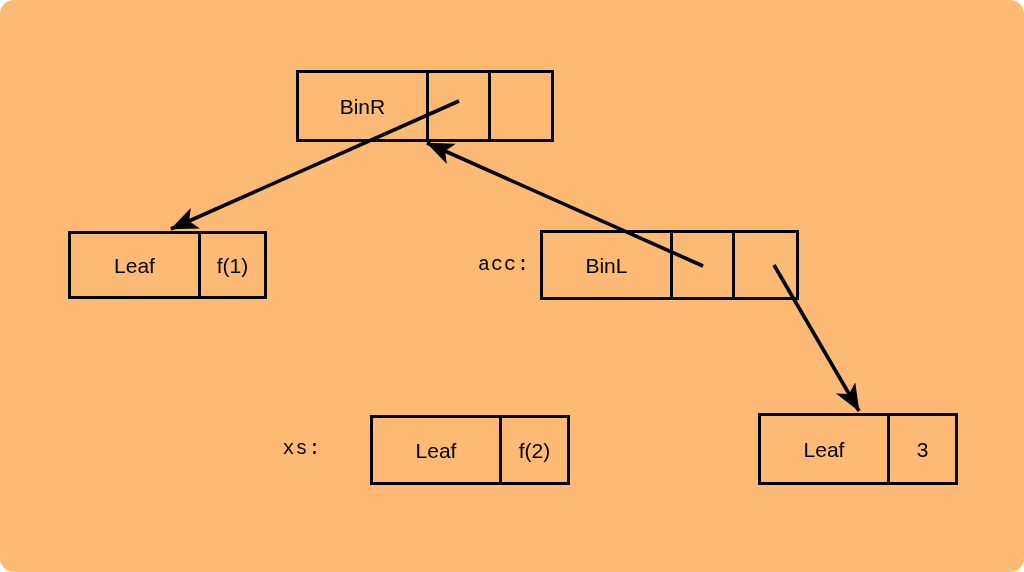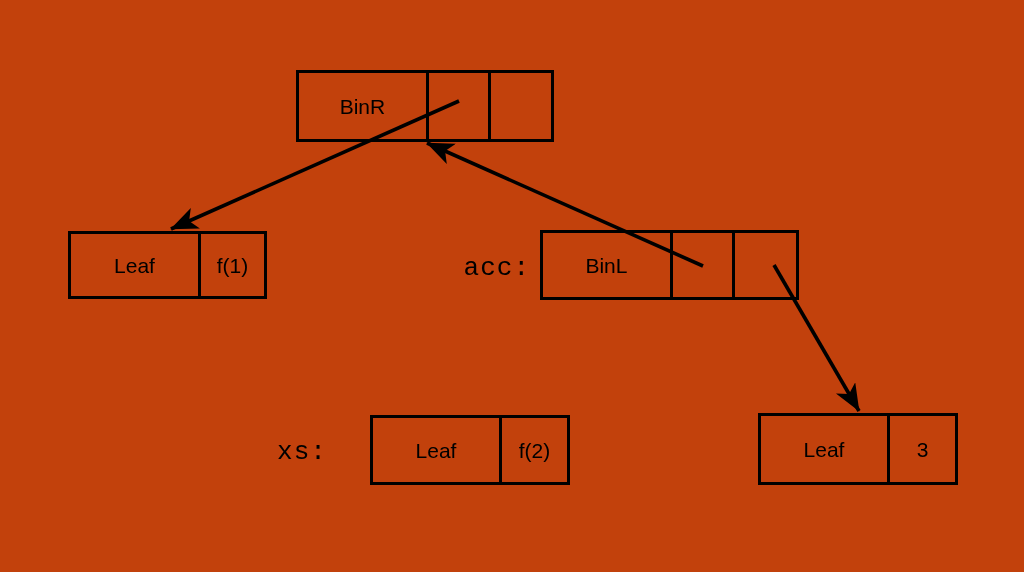--- a/index.html
+++ b/index.html
@@ -8,22 +8,23 @@
     padding: 0;
     background: #ffffff;
   }
   body {
     font-family: "Liberation Sans", sans-serif;
   }
   #canvas {
     position: relative;
     width: 1024px;
     height: 572px;
-    background: #c2410c;
+    background: #fdba74;
     overflow: hidden;
+    border-radius: 14px;
   }
   
   .record {
     position: absolute;
     display: flex;
     box-sizing: border-box;
     background: transparent;
     border: 3px solid #000000;
   }
   .cell {
@@ -38,21 +39,21 @@
     background: transparent;
   }
   .cell + .cell {
     border-left: 3px solid #000000;
   }
   .cell.empty { }
   
   .var-label {
     position: absolute;
     font-family: "Liberation Mono", monospace;
-    font-size: 26px;
+    font-size: 20px;
     color: #000000;
     letter-spacing: 1px;
     white-space: nowrap;
     text-align: right;
     line-height: 1;
   }
   
   #arrows {
     position: absolute;
     left: 0;

